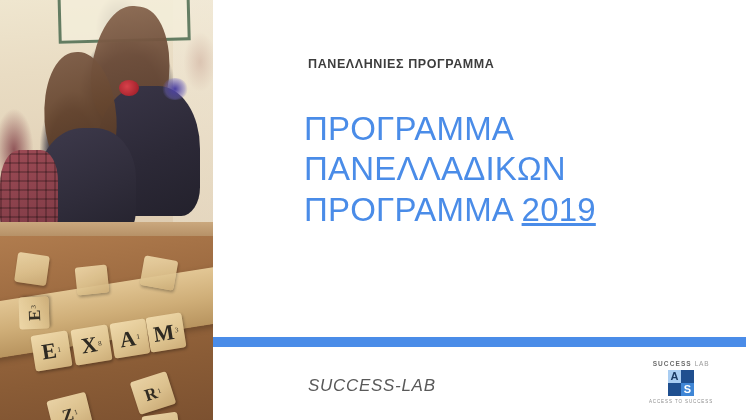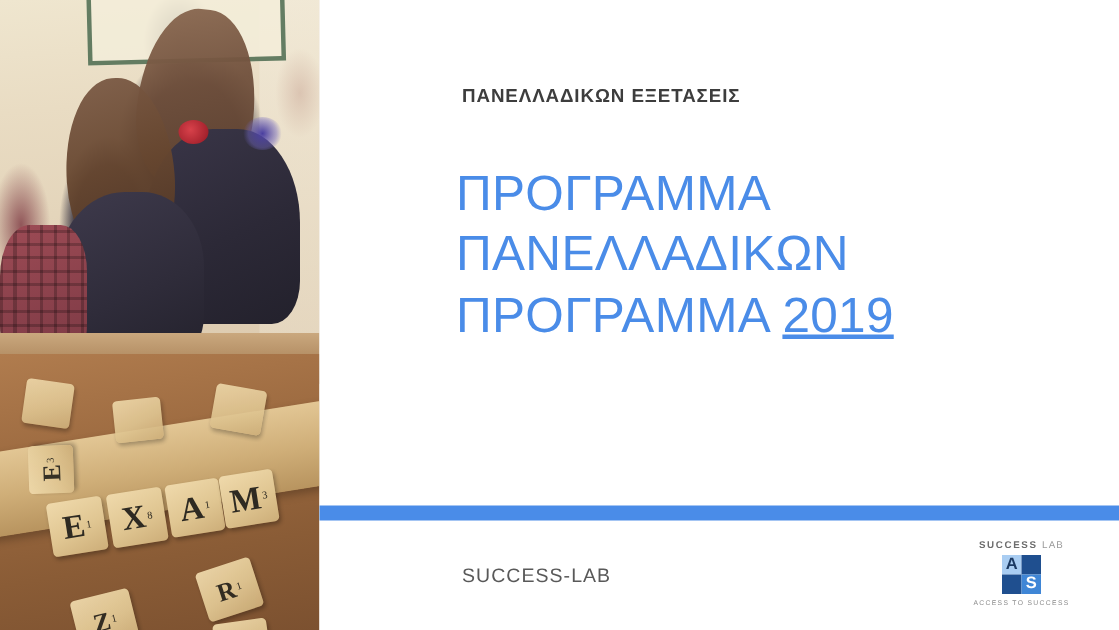--- a/index.html
+++ b/index.html
@@ -197,24 +197,25 @@
     left: 0;
     top: 337px;
     width: 533px;
     height: 10px;
     background: #4a8ce8;
   }
   .footer-text {
     position: absolute;
     left: 95px;
     top: 376px;
-    font-size: 13px;
+    font-size: 17px;
     letter-spacing: 0.7px;
     color: #595959;
     white-space: nowrap;
+    font-style: italic;
   }
 
   
   .logo {
     position: absolute;
     left: 419px;
     top: 360px;
     width: 98px;
     height: 52px;
     display: flex;
@@ -320,21 +321,21 @@
       <div class="tile tile-loose" style="left:50px; top:160px; width:40px; height:36px; transform:rotate(-14deg);">
         <span>Z</span>
           <span class="sub">1</span>
       </div>
       <div class="tile tile-loose" style="left:143px; top:178px; width:36px; height:26px; transform:rotate(-8deg);"></div>
     </div>
   </div>
 
   <div class="content">
 
-    <div class="eyebrow">ΠΑΝΕΛΛΑΔΙΚΩΝ ΕΞΕΤΑΣΕΙΣ</div>
+    <div class="eyebrow">ΠΑΝΕΛΛΗΝΙΕΣ ΠΡΟΓΡΑΜΜΑ</div>
 
     <div class="headline">
       <div>ΠΡΟΓΡΑΜΜΑ</div>
       <div>ΠΑΝΕΛΛΑΔΙΚΩΝ</div>
       <div>
         <span>ΠΡΟΓΡΑΜΜΑ</span>
         <span class="year">2019</span>
       </div>
     </div>
 

